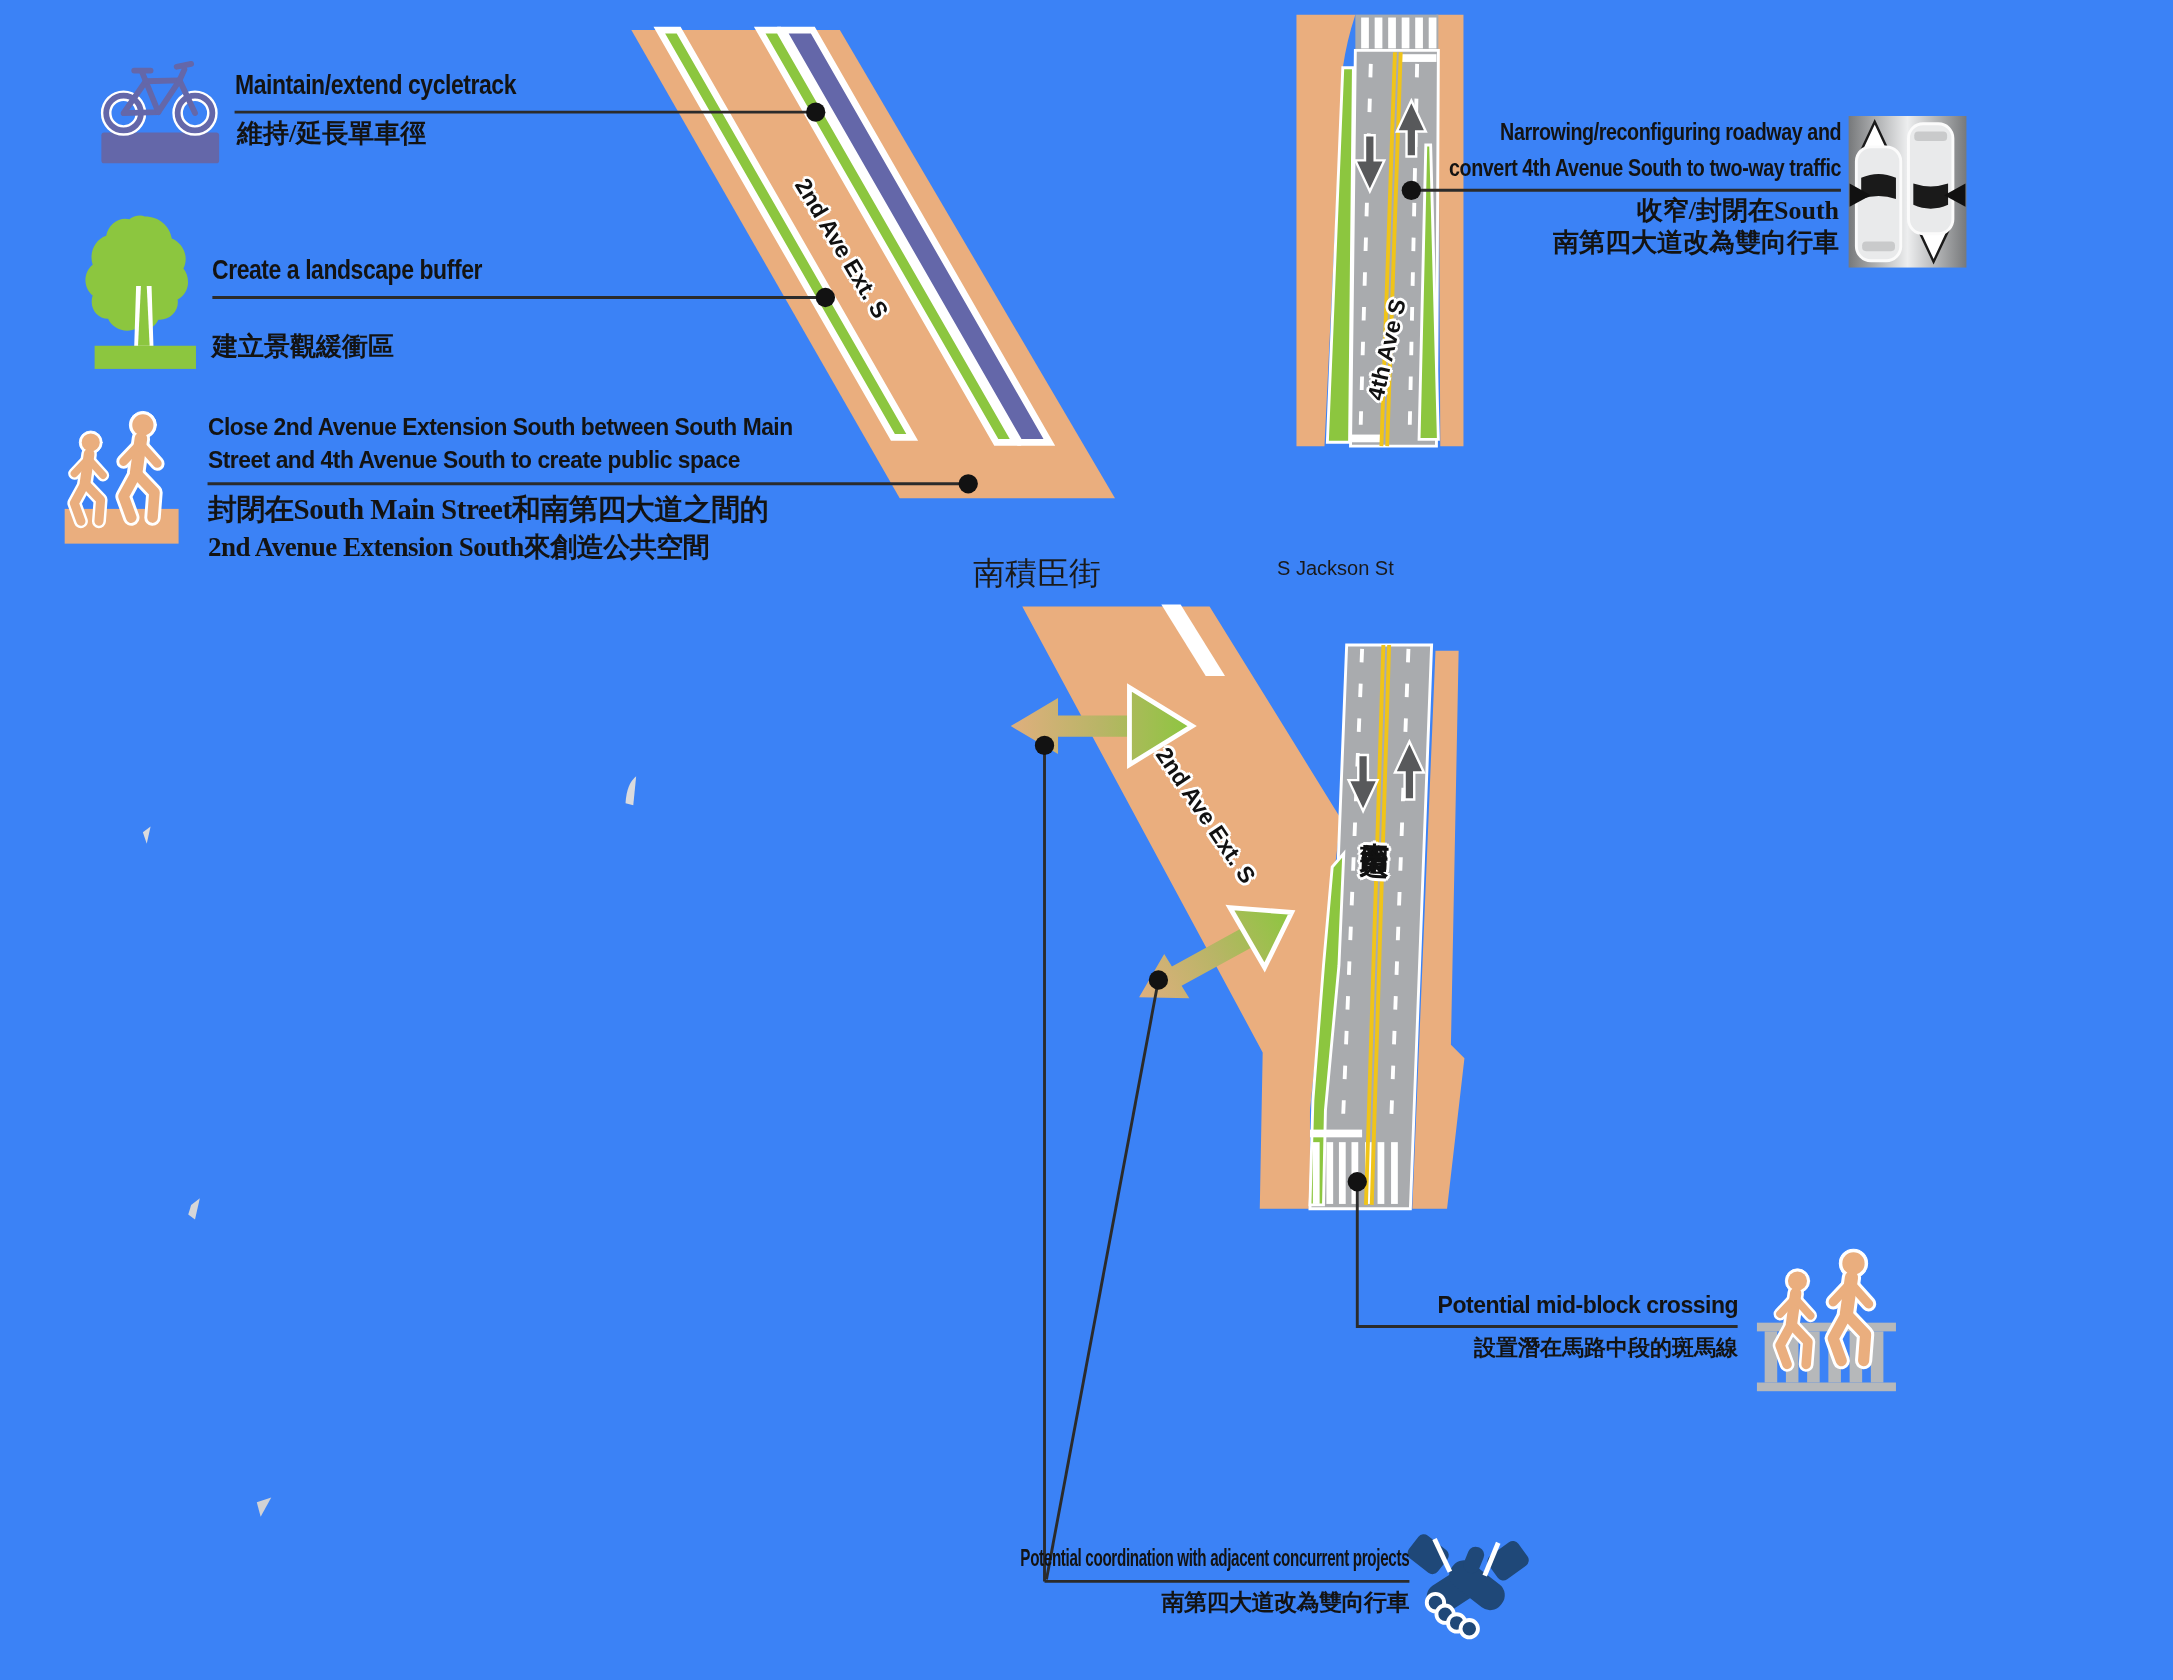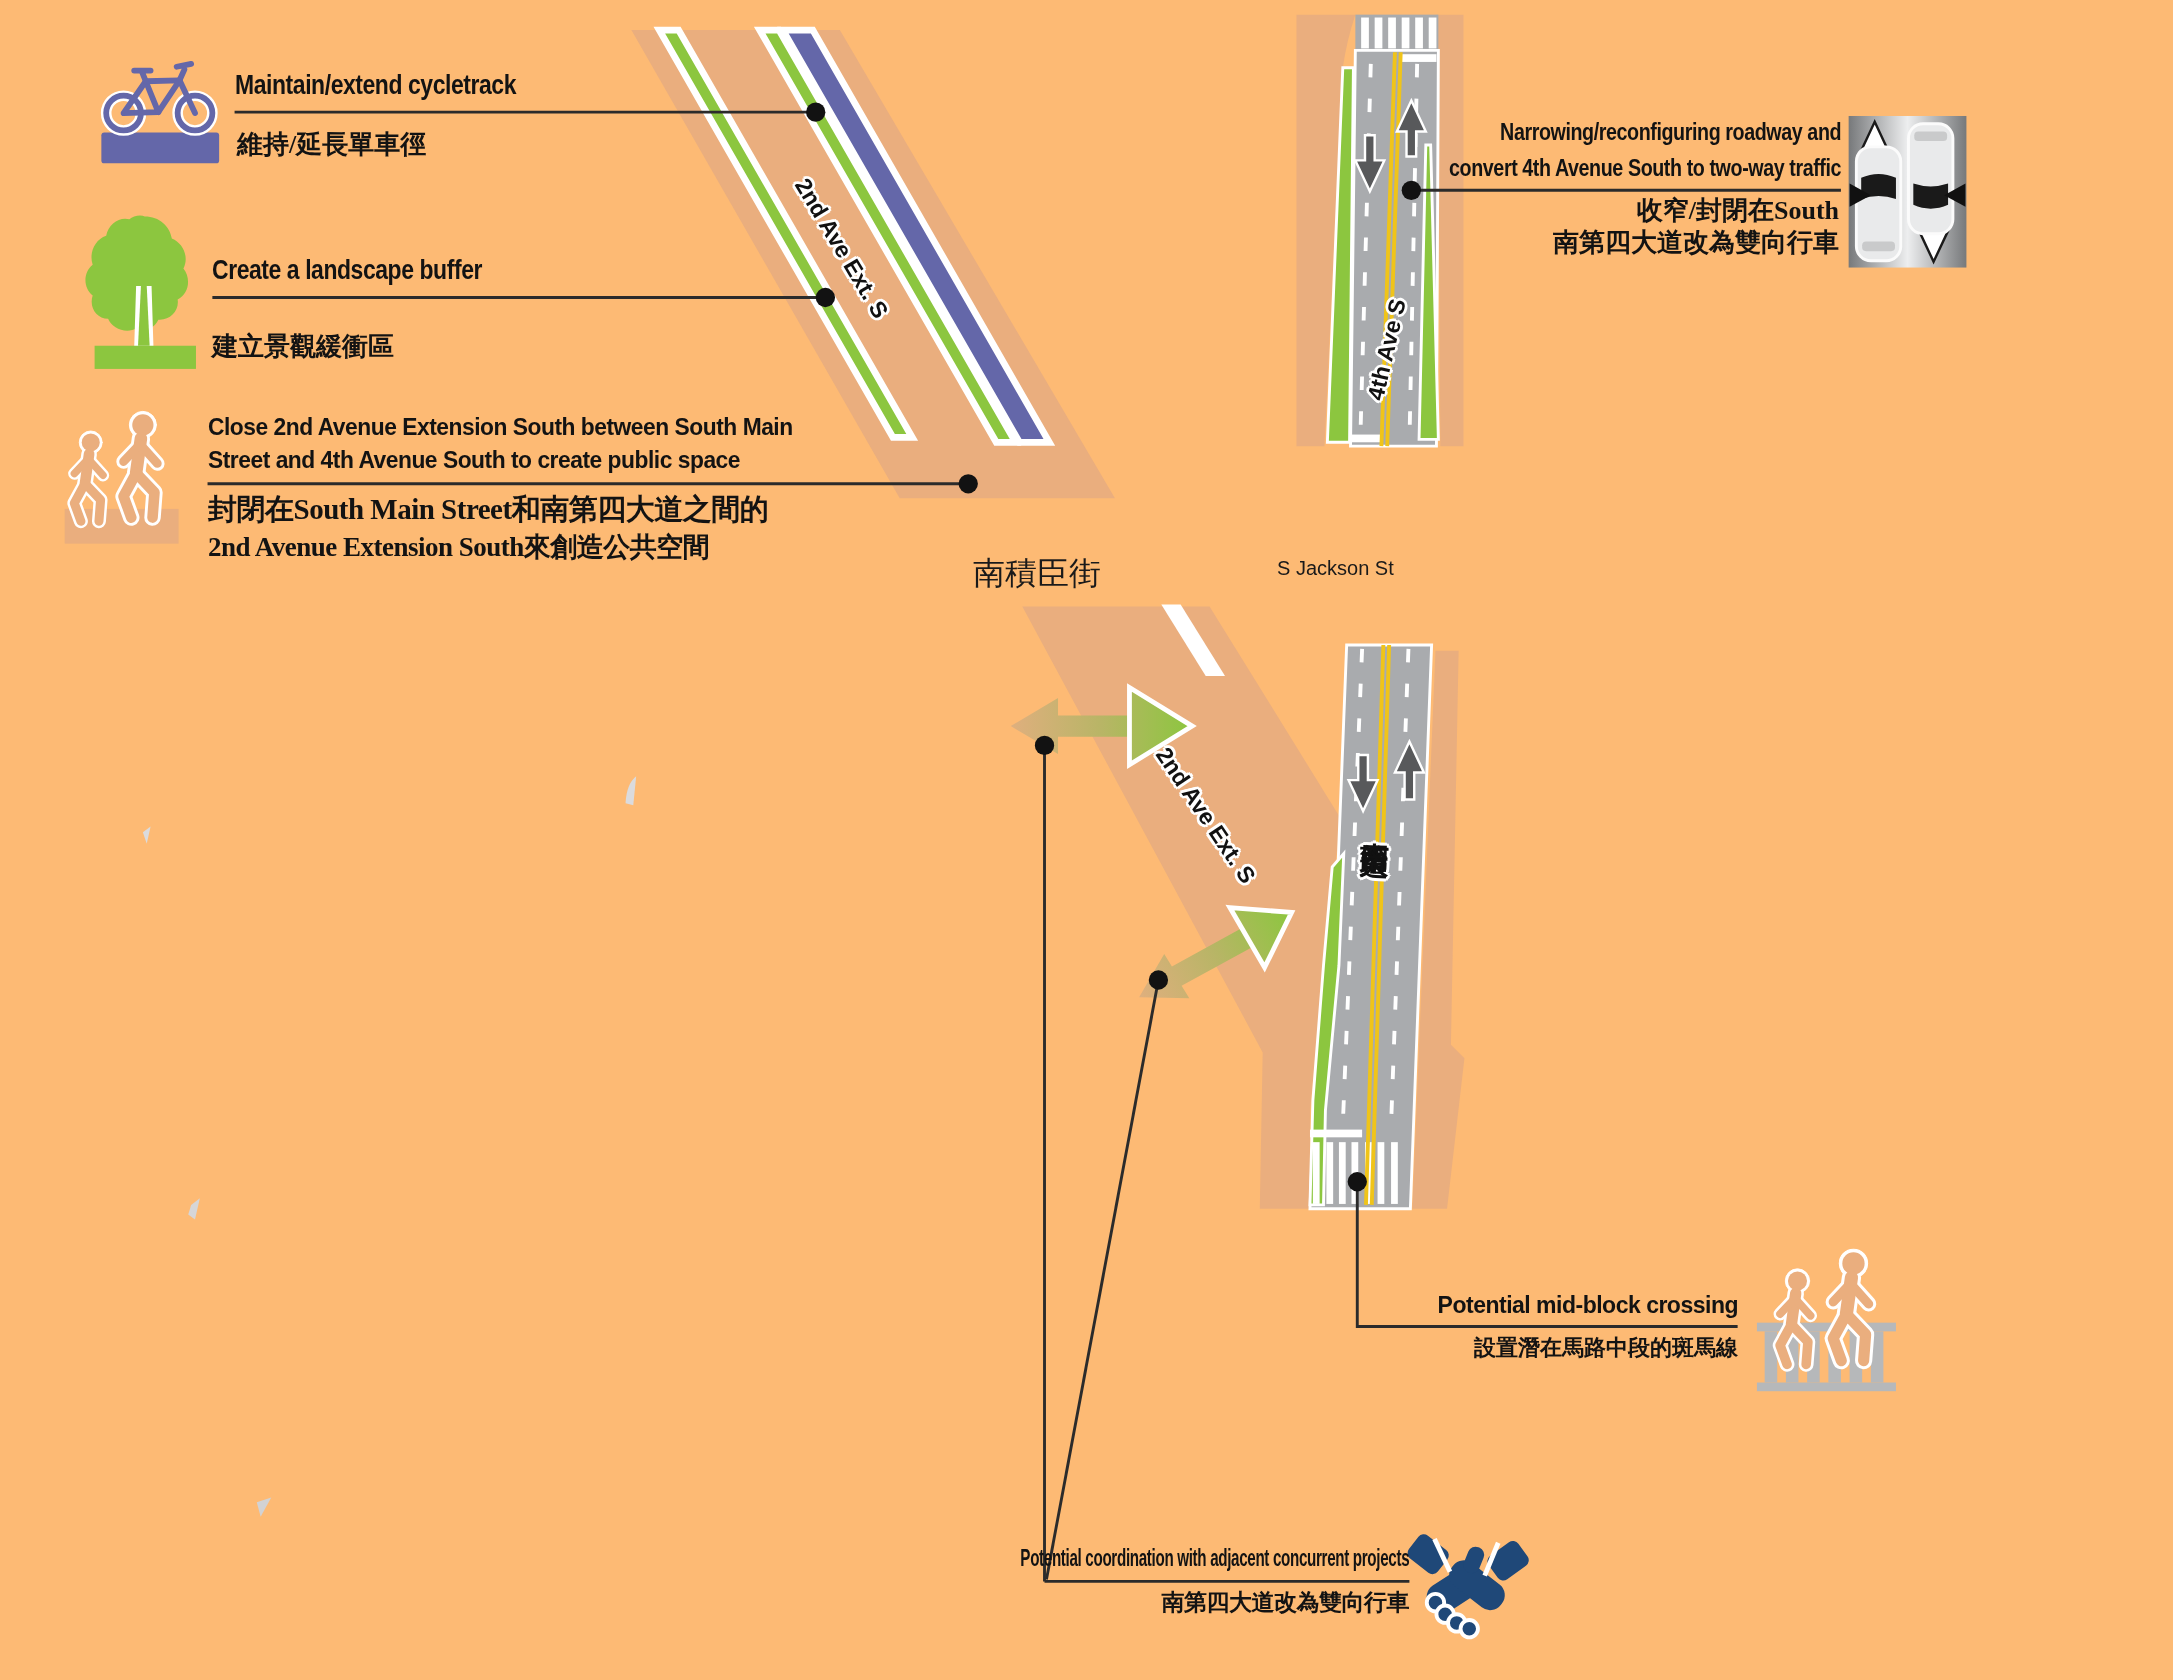--- a/index.html
+++ b/index.html
@@ -1,16 +1,16 @@
 <!DOCTYPE html>
 <html><head>
 <meta charset="utf-8">
 <style>
   html,body{margin:0;padding:0;background:#fff;}
-  #canvas{position:relative;width:2173px;height:1680px;background:#fdba74;overflow:hidden;
+  #canvas{position:relative;width:2173px;height:1680px;background:#3b82f6;overflow:hidden;
           font-family:"Liberation Sans",sans-serif;}
   #scene{position:absolute;left:0;top:0;}
   .abs{position:absolute;}
   .en{font-family:"Liberation Sans",sans-serif;font-weight:bold;color:#131313;
       letter-spacing:-0.5px;white-space:nowrap;}
   .zh{font-family:"Liberation Serif","DejaVu Serif",serif;font-weight:bold;color:#131313;
       white-space:nowrap;}
   .sx{transform:scaleX(var(--sx,1));transform-origin:left center;}
   .sxr{transform:scaleX(var(--sx,1));transform-origin:right center;}
   .tr{text-align:right;}
@@ -265,21 +265,21 @@
       <circle cx="-21" cy="36" r="9" stroke="#fff" stroke-width="4"></circle>
       <circle cx="-9" cy="45" r="9" stroke="#fff" stroke-width="4"></circle>
       <circle cx="4" cy="51" r="9" stroke="#fff" stroke-width="4"></circle>
       <path d="M -32,-42 L -16,-8" stroke="#fff" stroke-width="5" fill="none"></path>
       <path d="M 34,-38 L 20,-4" stroke="#fff" stroke-width="5" fill="none"></path>
     </g>
   </g>
 </svg>
 
 <div class="abs en sx" style="left:235px;top:70px;font-size:27px;--sx:0.85;">Maintain/extend cycletrack</div>
-<div class="abs zh" style="left:237px;top:127px;font-size:26px;">維持/延長單車徑</div>
+<div class="abs zh" style="left:237px;top:116px;font-size:26px;">維持/延長單車徑</div>
 
 <div class="abs en sx" style="left:212px;top:255px;font-size:27px;--sx:0.85;">Create a landscape buffer</div>
 <div class="abs zh" style="left:212px;top:301px;font-size:26px;margin-top:28px;">建立景觀緩衝區</div>
 
 <div class="abs" style="left:208px;top:410px;line-height:33px;">
   <div class="en sx" style="font-size:24px;--sx:0.95;">Close 2nd Avenue Extension South between South Main</div>
   <div class="en sx" style="font-size:24px;--sx:0.95;">Street and 4th Avenue South to create public space</div>
 </div>
 <div class="abs" style="left:208px;top:490px;line-height:38px;">
   <div class="zh" style="font-size:29px;letter-spacing:-0.5px;">封閉在South Main Street和南第四大道之間的</div>

